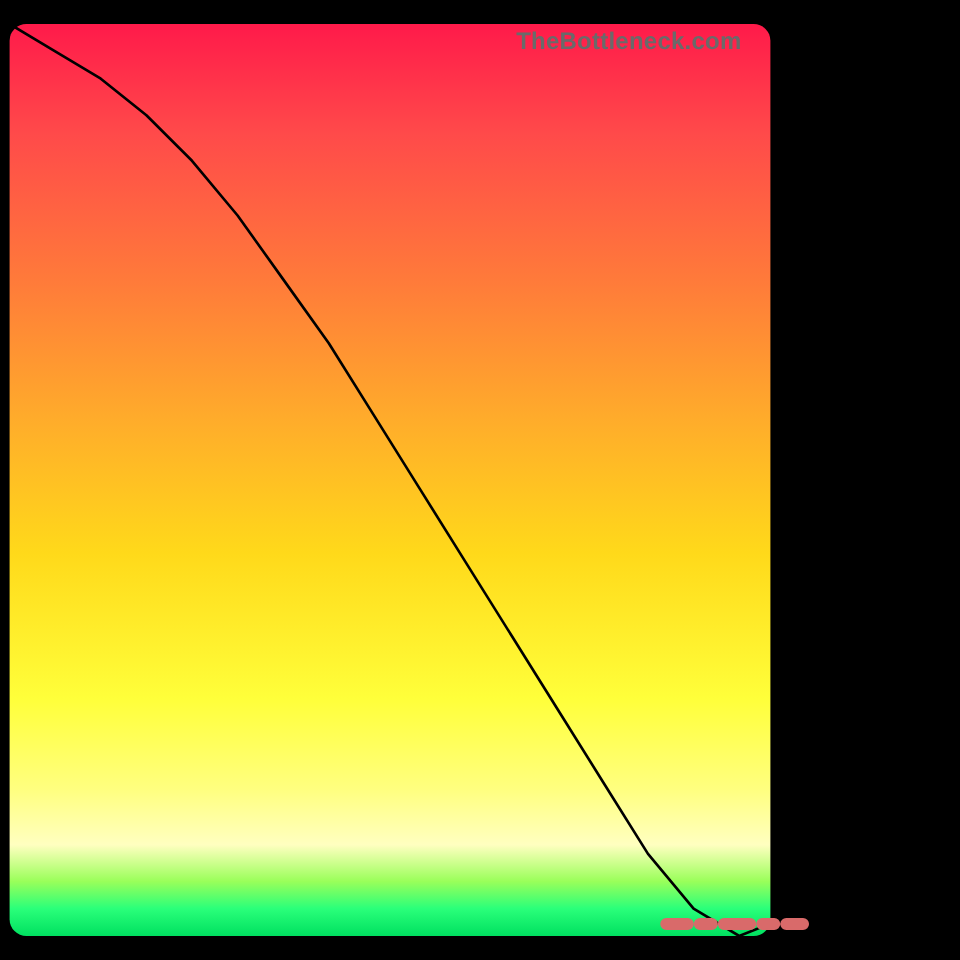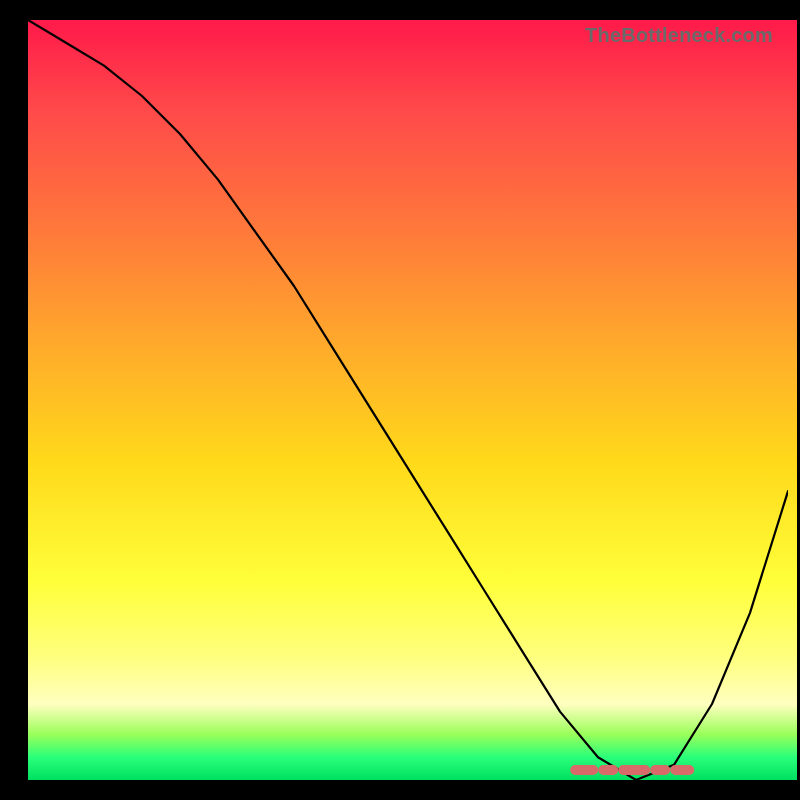--- a/index.html
+++ b/index.html
@@ -5,36 +5,37 @@
   html, body {
     margin: 0;
     padding: 0;
     width: 800px;
     height: 800px;
     background: #000;
     font-family: Arial, Helvetica, sans-serif;
   }
   .frame {
     position: absolute;
-    left: 28px;
+    left: 8px;
     top: 20px;
-    width: 769px;
+    width: 634px;
     height: 760px;
     background: linear-gradient(to bottom,
       #ff1a4a 0%,
       #ff4a4a 12%,
       #ff7a3a 28%,
       #ffae2a 44%,
       #ffd91a 58%,
       #ffff3a 74%,
       #ffff80 84%,
       #ffffc0 90%,
       #9aff5a 94%,
       #2aff7a 97%,
       #00e060 100%);
+    border-radius: 14px;
   }
   .watermark {
     position: absolute;
     top: 4px;
     right: 24px;
     font-size: 20px;
     font-weight: bold;
     color: #6a6a6a;
     letter-spacing: 0.2px;
   }

